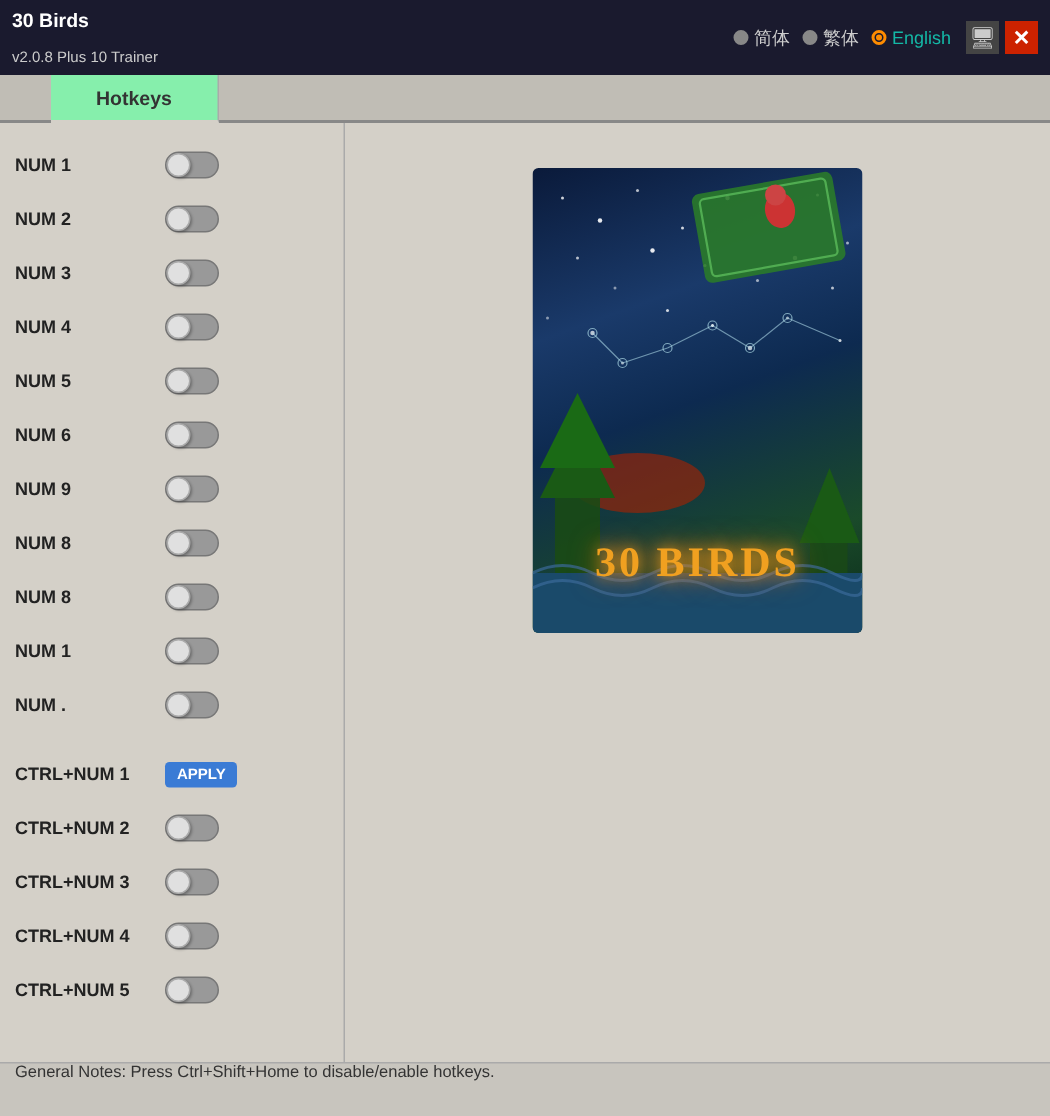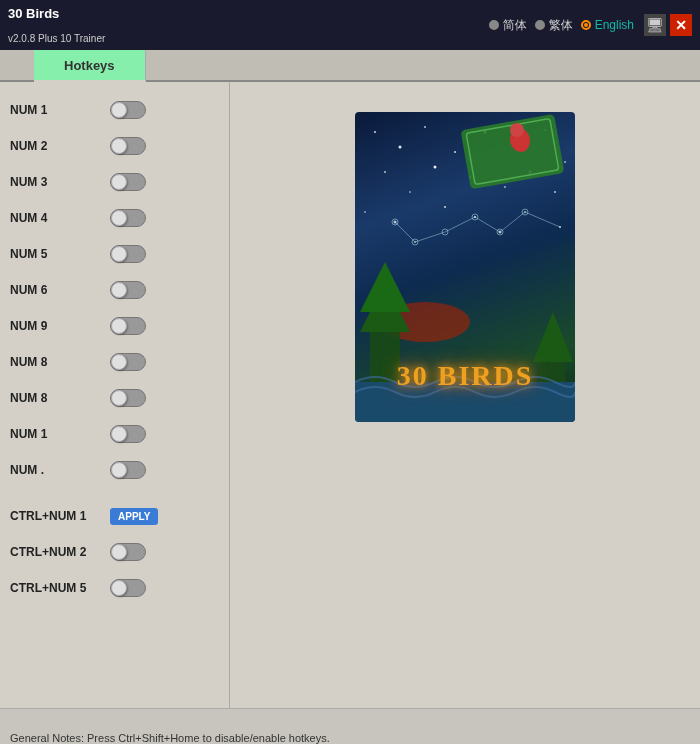--- a/index.html
+++ b/index.html
@@ -232,21 +232,21 @@
       letter-spacing: 2px;
       z-index: 5;
     }
 
     
     .footer {
       height: 36px;
       background: #c8c5be;
       border-top: 1px solid #aaa;
       display: flex;
-      align-items: flex-end;
+      align-items: flex-start;
       padding: 0 10px;
       font-size: 11px;
       color: #333;
     }
 
     .divider-row {
       height: 10px;
     }
   </style>
 </head>
@@ -378,21 +378,33 @@
       <span class="apply-badge">APPLY</span>
     </div>
 
     <div class="hotkey-row">
       <span class="hotkey-label">CTRL+NUM 2</span>
       <div class="toggle-switch">
           <div class="toggle-knob"></div>
         </div>
     </div>
 
-
+    <div class="hotkey-row">
+      <span class="hotkey-label">CTRL+NUM 3</span>
+      <div class="toggle-switch">
+          <div class="toggle-knob"></div>
+        </div>
+    </div>
+
+    <div class="hotkey-row">
+      <span class="hotkey-label">CTRL+NUM 4</span>
+      <div class="toggle-switch">
+          <div class="toggle-knob"></div>
+        </div>
+    </div>
 
     <div class="hotkey-row">
       <span class="hotkey-label">CTRL+NUM 5</span>
       <div class="toggle-switch">
           <div class="toggle-knob"></div>
         </div>
     </div>
 
   </div>
 

